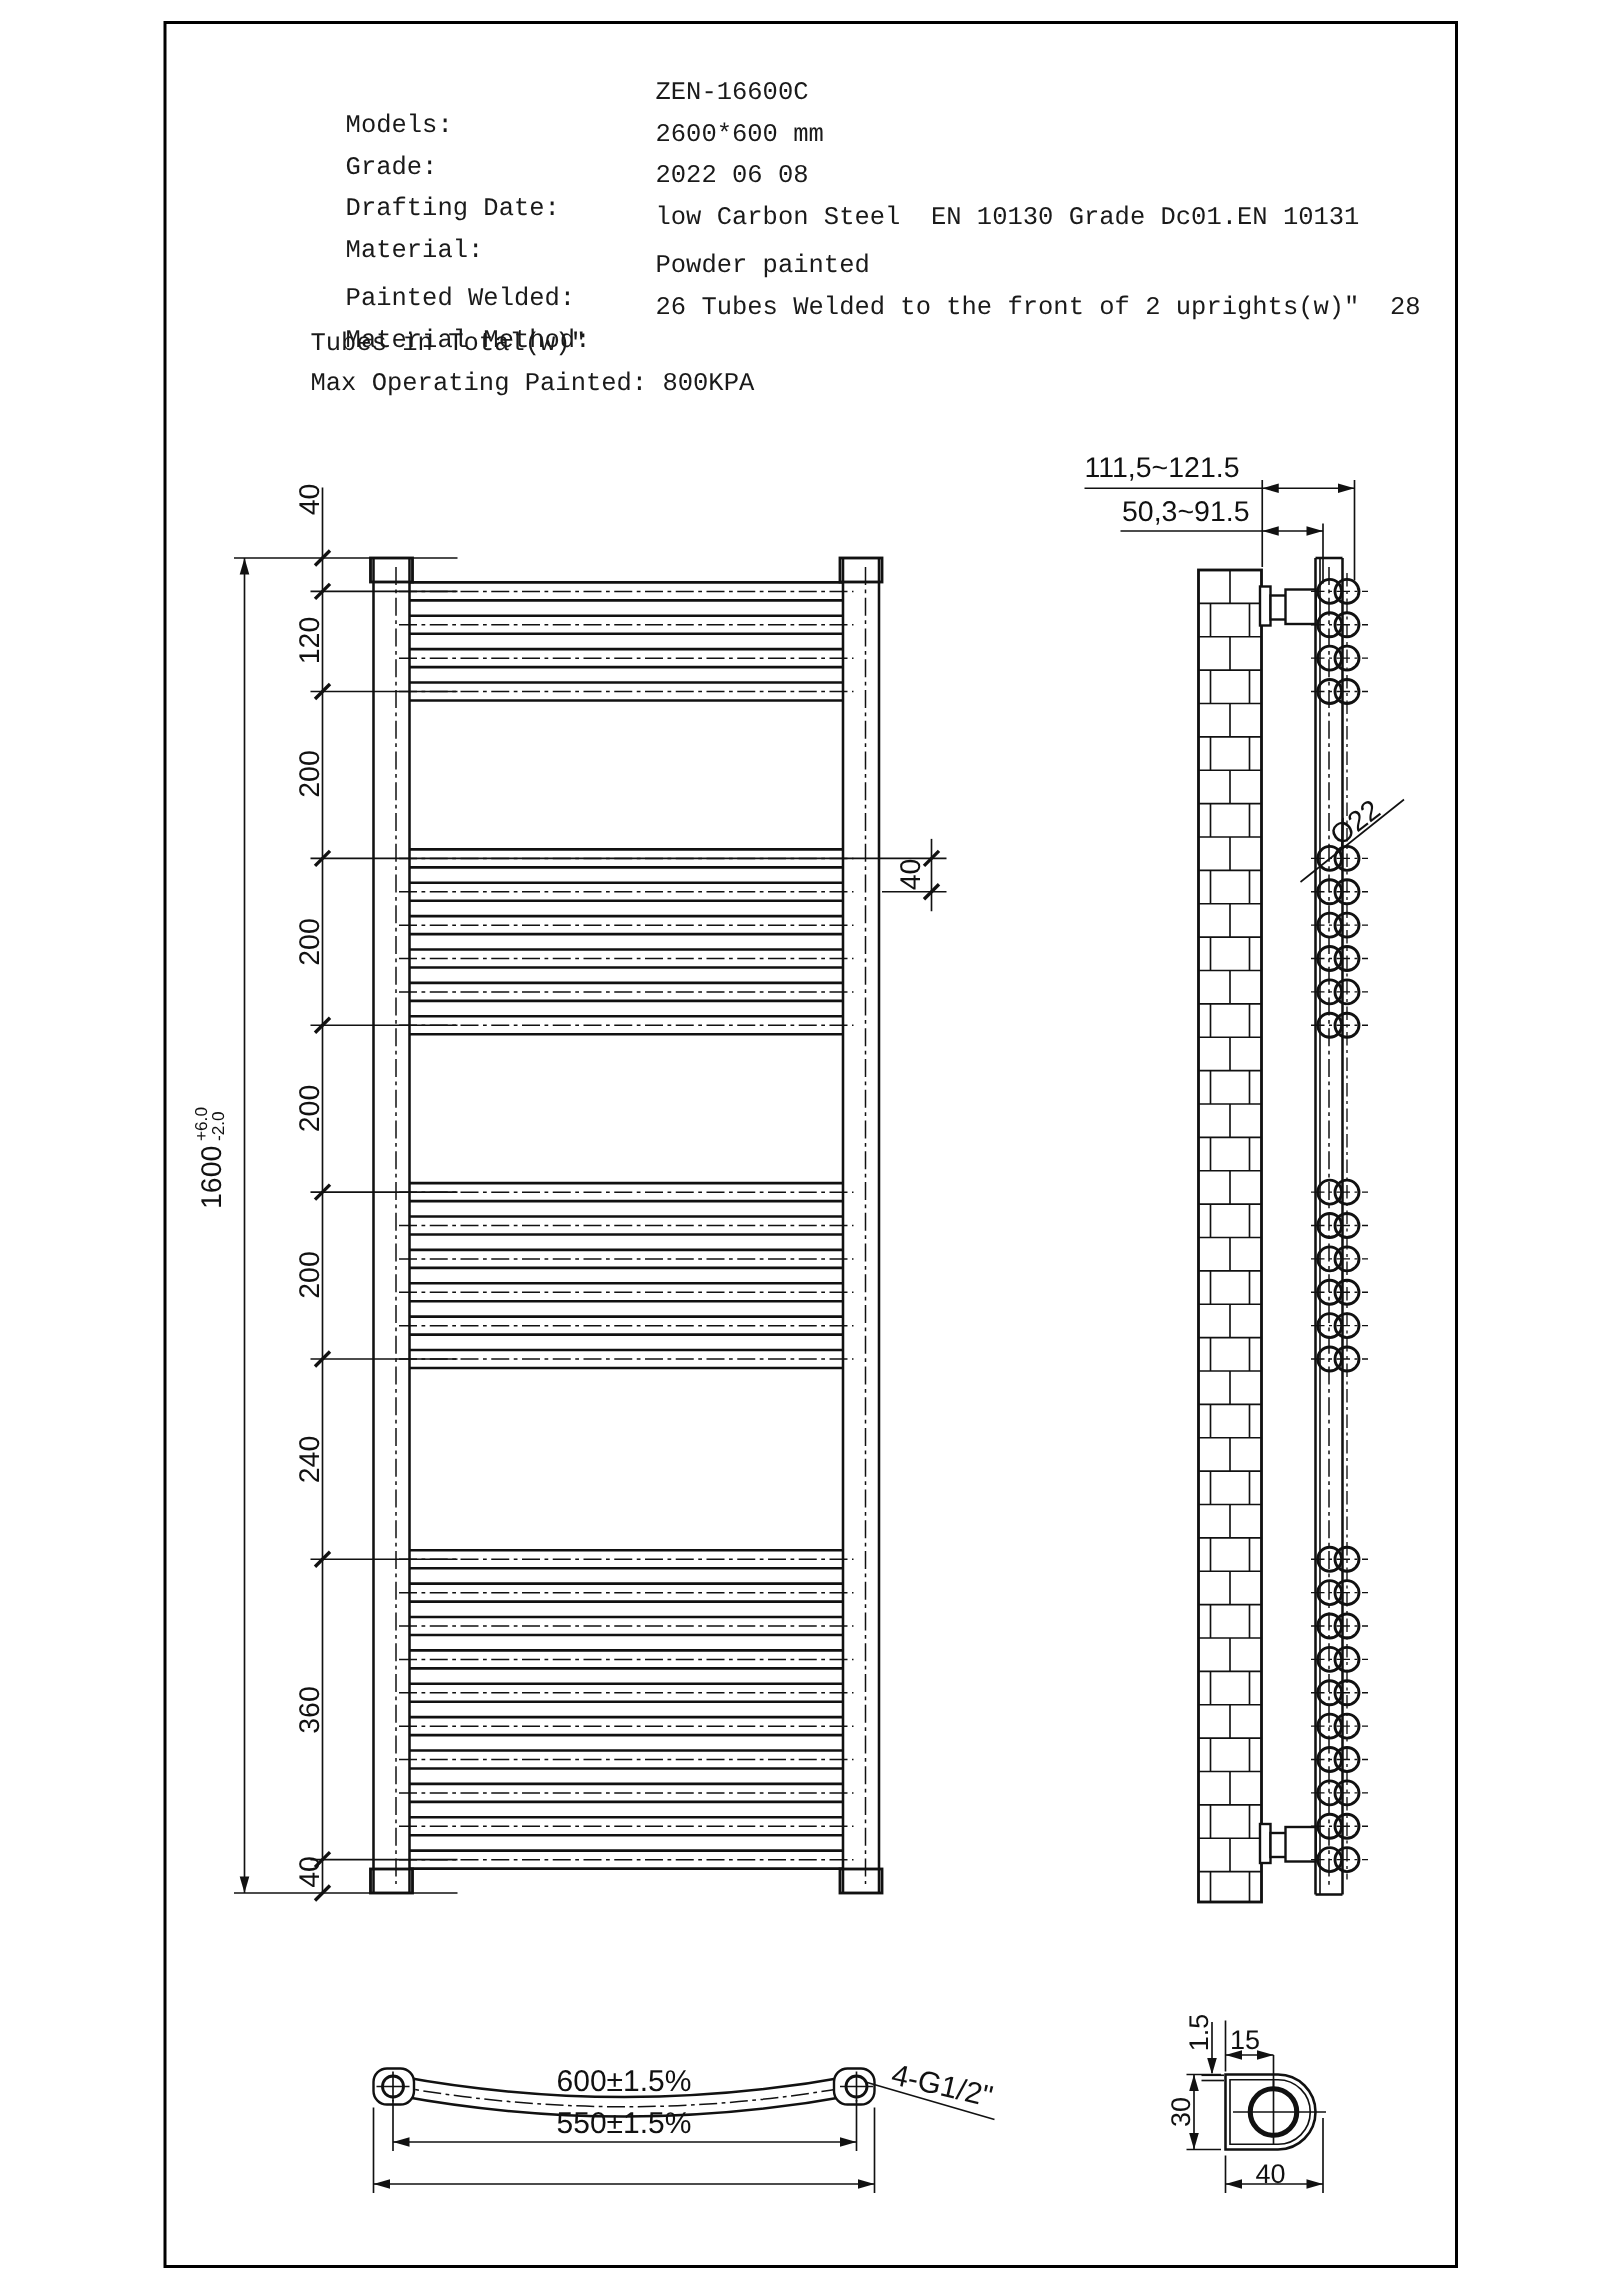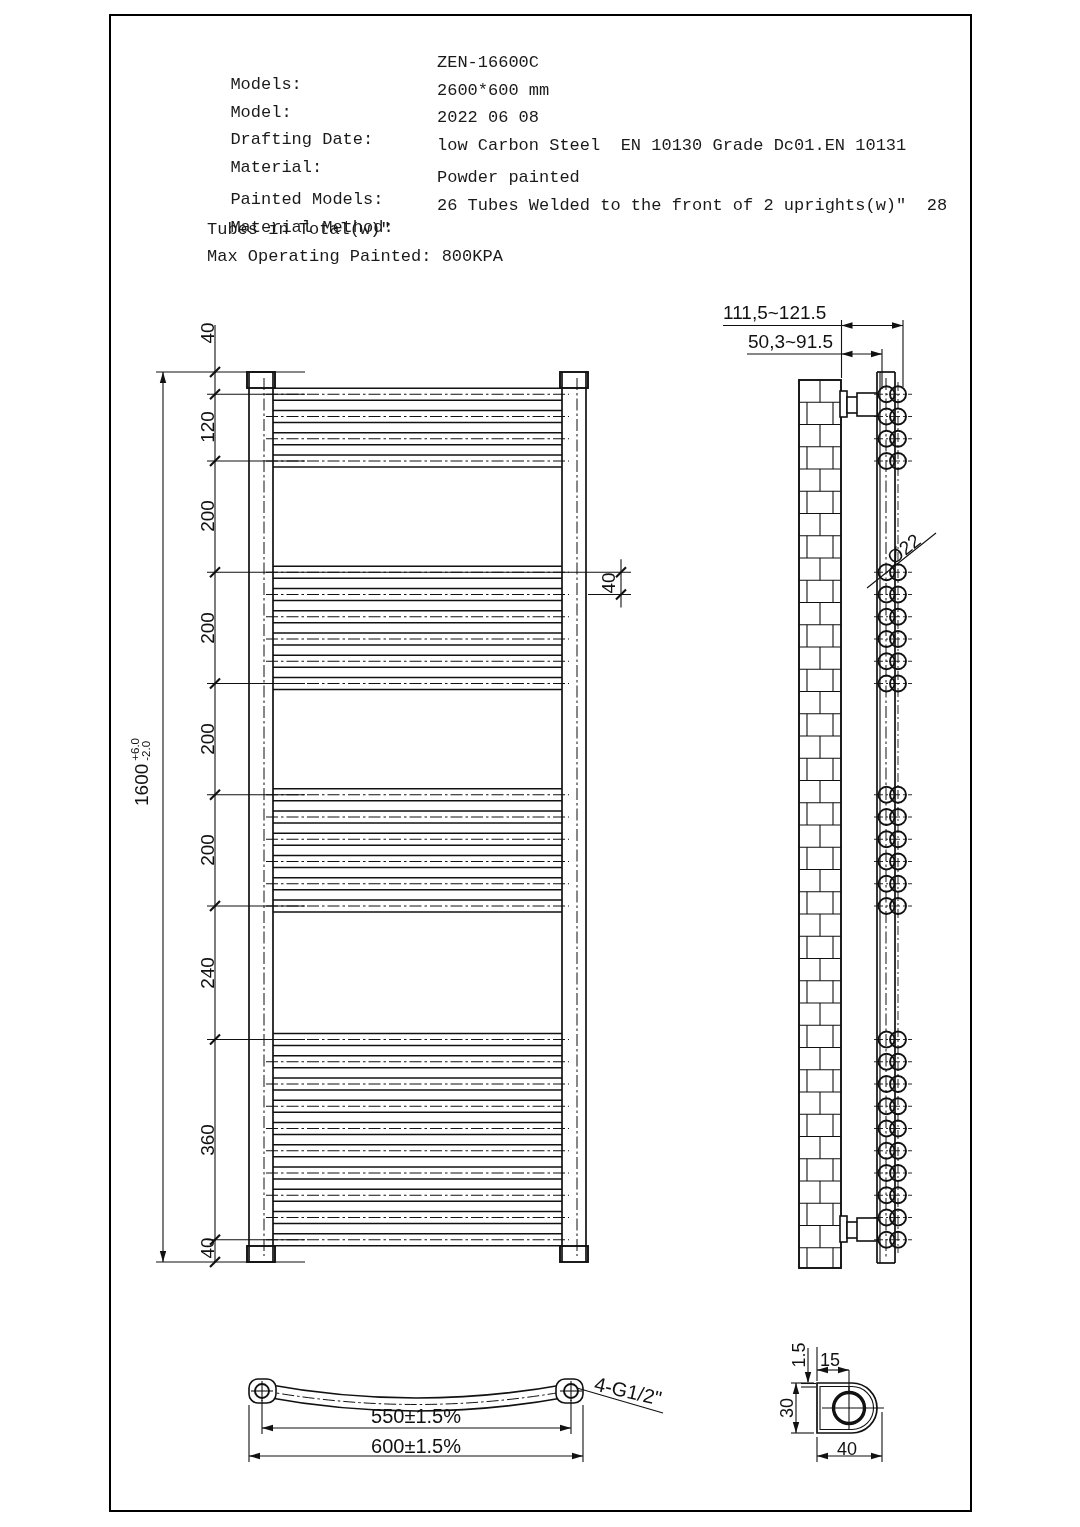--- a/index.html
+++ b/index.html
@@ -413,33 +413,33 @@
       <line x1="808" y1="1348" x2="808" y2="1382" class="thin"></line>
       <polygon points="808,1383 804.8,1372 811.2,1372" class="arr"></polygon>
     </g>
 </svg>
 
 <div class="spec-row" style="top:52px">
   <span class="lab">Models:</span>
   <span class="val">ZEN-16600C</span>
 </div>
 <div class="spec-row" style="top:80px">
-  <span class="lab">Model:</span>
+  <span class="lab">Grade:</span>
   <span class="val">2600*600 mm</span>
 </div>
 <div class="spec-row" style="top:107px">
   <span class="lab">Drafting Date:</span>
   <span class="val">2022 06 08</span>
 </div>
 <div class="spec-row" style="top:135px">
   <span class="lab">Material:</span>
   <span class="val">low Carbon Steel  EN 10130 Grade Dc01.EN 10131</span>
 </div>
 <div class="spec-row" style="top:167px">
-  <span class="lab">Painted Models:</span>
+  <span class="lab">Painted Welded:</span>
   <span class="val">Powder painted</span>
 </div>
 <div class="spec-row" style="top:195px">
   <span class="lab">Material Method:</span>
   <span class="val">26 Tubes Welded to the front of 2 uprights(w)"  28</span>
 </div>
 <div class="spec-line" style="top:219px">Tubes in Total(w)"</div>
 <div class="spec-line" style="top:246px">Max Operating Painted: 800KPA</div>
 
 <div class="dim rot" style="left:207px;top:333px">40</div>
@@ -460,19 +460,19 @@
     </span>
   </span>
 </div>
 <div class="dim rot" style="left:608px;top:583px">40</div>
 
 <div class="dim left" style="left:723px;top:303px">111,5~121.5</div>
 <div class="dim left" style="left:748px;top:332px">50,3~91.5</div>
 <div class="dim oblique-up" style="left:904px;top:549px">Ø22</div>
 
 <div class="dim big" style="left:416px;top:1416px">550±1.5%</div>
-<div class="dim big" style="left:416px;top:1446px">600±1.5%</div>
+<div class="dim big" style="left:416px;top:1388px">600±1.5%</div>
 <div class="dim big oblique-dn" style="left:628px;top:1391px">4-G1/2"</div>
 
 <div class="dim small rot" style="left:799px;top:1355px">1.5</div>
 <div class="dim small" style="left:830px;top:1360px">15</div>
 <div class="dim small rot" style="left:787px;top:1408px">30</div>
 <div class="dim small" style="left:847px;top:1449px">40</div>
 
 </body></html>

